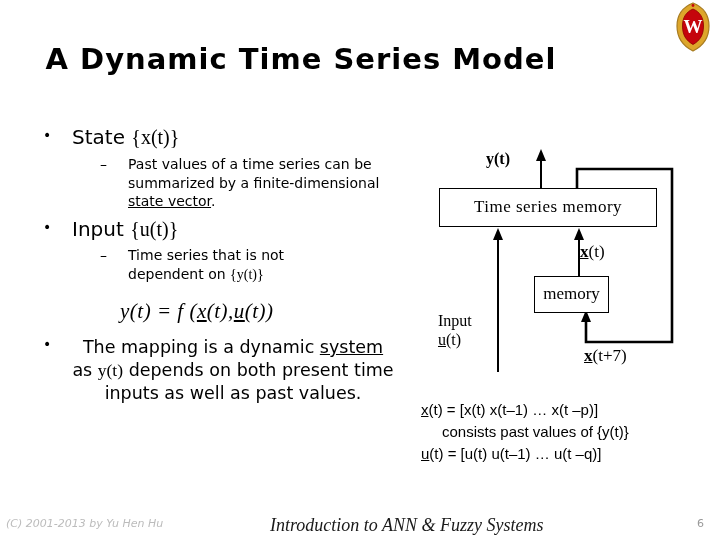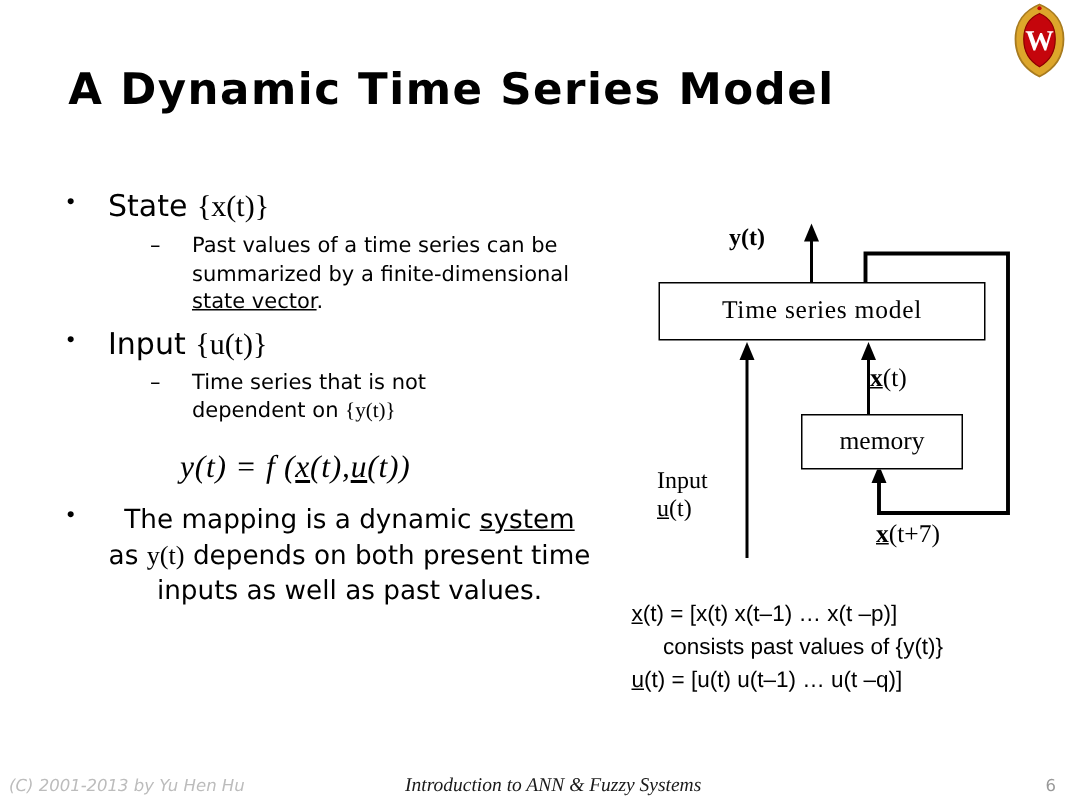--- a/index.html
+++ b/index.html
@@ -27,34 +27,34 @@
   .sub1 .stext{width:262px;}
   .sub2{top:246px;left:100px;width:230px;}
   .sub2 .stext{width:195px;}
 
   .formula{top:299px;left:120px;font-family:"Liberation Serif",serif;
            font-style:italic;font-size:21px;letter-spacing:.5px;}
 
   .dbox{border:1.5px solid #000;box-sizing:border-box;background:#fff;
         font-family:"Liberation Serif",serif;text-align:center;}
   .model-box{left:439px;top:188px;width:218px;height:39px;font-size:17px;line-height:35px;letter-spacing:.5px;}
-  .memory-box{left:534px;top:276px;width:108px;height:37px;font-size:17px;line-height:33px;}
+  .memory-box{left:534px;top:276px;width:75px;height:37px;font-size:17px;line-height:33px;}
 
   .dlabel{font-family:"Liberation Serif",serif;font-size:16px;}
   .ylab{left:486px;top:150px;font-weight:bold;}
   .xlab{left:580px;top:242px;font-size:17px;}
   .inlab{left:438px;top:311px;line-height:19px;}
   .xnextlab{left:584px;top:346px;font-size:17px;}
 
   .eqs{left:421px;top:399px;font-family:"Liberation Sans",sans-serif;
        font-size:15px;line-height:22px;}
   .eq-indent{padding-left:21px;}
 
   .footer-left{left:6px;top:517px;font-size:11px;font-style:italic;color:#bcbcbc;text-align:center;}
-  .footer-center{left:270px;top:515px;font-size:13px;font-style:italic;
+  .footer-center{left:270px;top:515px;font-size:18px;font-style:italic;
                  font-family:"Liberation Serif",serif;color:#1a1a1a;}
   .footer-page{left:697px;top:517px;font-size:11px;color:#999999;}
 
   svg.lines{left:0;top:0;pointer-events:none;}
 </style>
 </head>
 <body>
 
 <div class="slide">
 
@@ -102,21 +102,21 @@
     <path d="M577,188 L577,169 L672,169 L672,342 L586,342 L586,317" fill="none" stroke="#000" stroke-width="2.6"></path>
     <polygon points="586,310 581,322 591,322" fill="#000"></polygon>
 
     <line x1="498" y1="372" x2="498" y2="237" stroke="#000" stroke-width="2"></line>
     <polygon points="498,228 493,240 503,240" fill="#000"></polygon>
 
     <line x1="579" y1="276" x2="579" y2="237" stroke="#000" stroke-width="2"></line>
     <polygon points="579,228 574,240 584,240" fill="#000"></polygon>
   </svg>
 
-  <div class="abs dbox model-box">Time series model</div>
+  <div class="abs dbox model-box">Time series memory</div>
   <div class="abs dbox memory-box">memory</div>
 
   <div class="abs dlabel ylab">y(t)</div>
   <div class="abs dlabel xlab"><span class="bold uline">x</span><span>(t)</span></div>
   <div class="abs dlabel inlab">
     <div>Input</div>
     <div><span class="uline">u</span><span>(t)</span></div>
   </div>
   <div class="abs dlabel xnextlab"><span class="bold uline">x</span><span>(t+7)</span></div>
 

